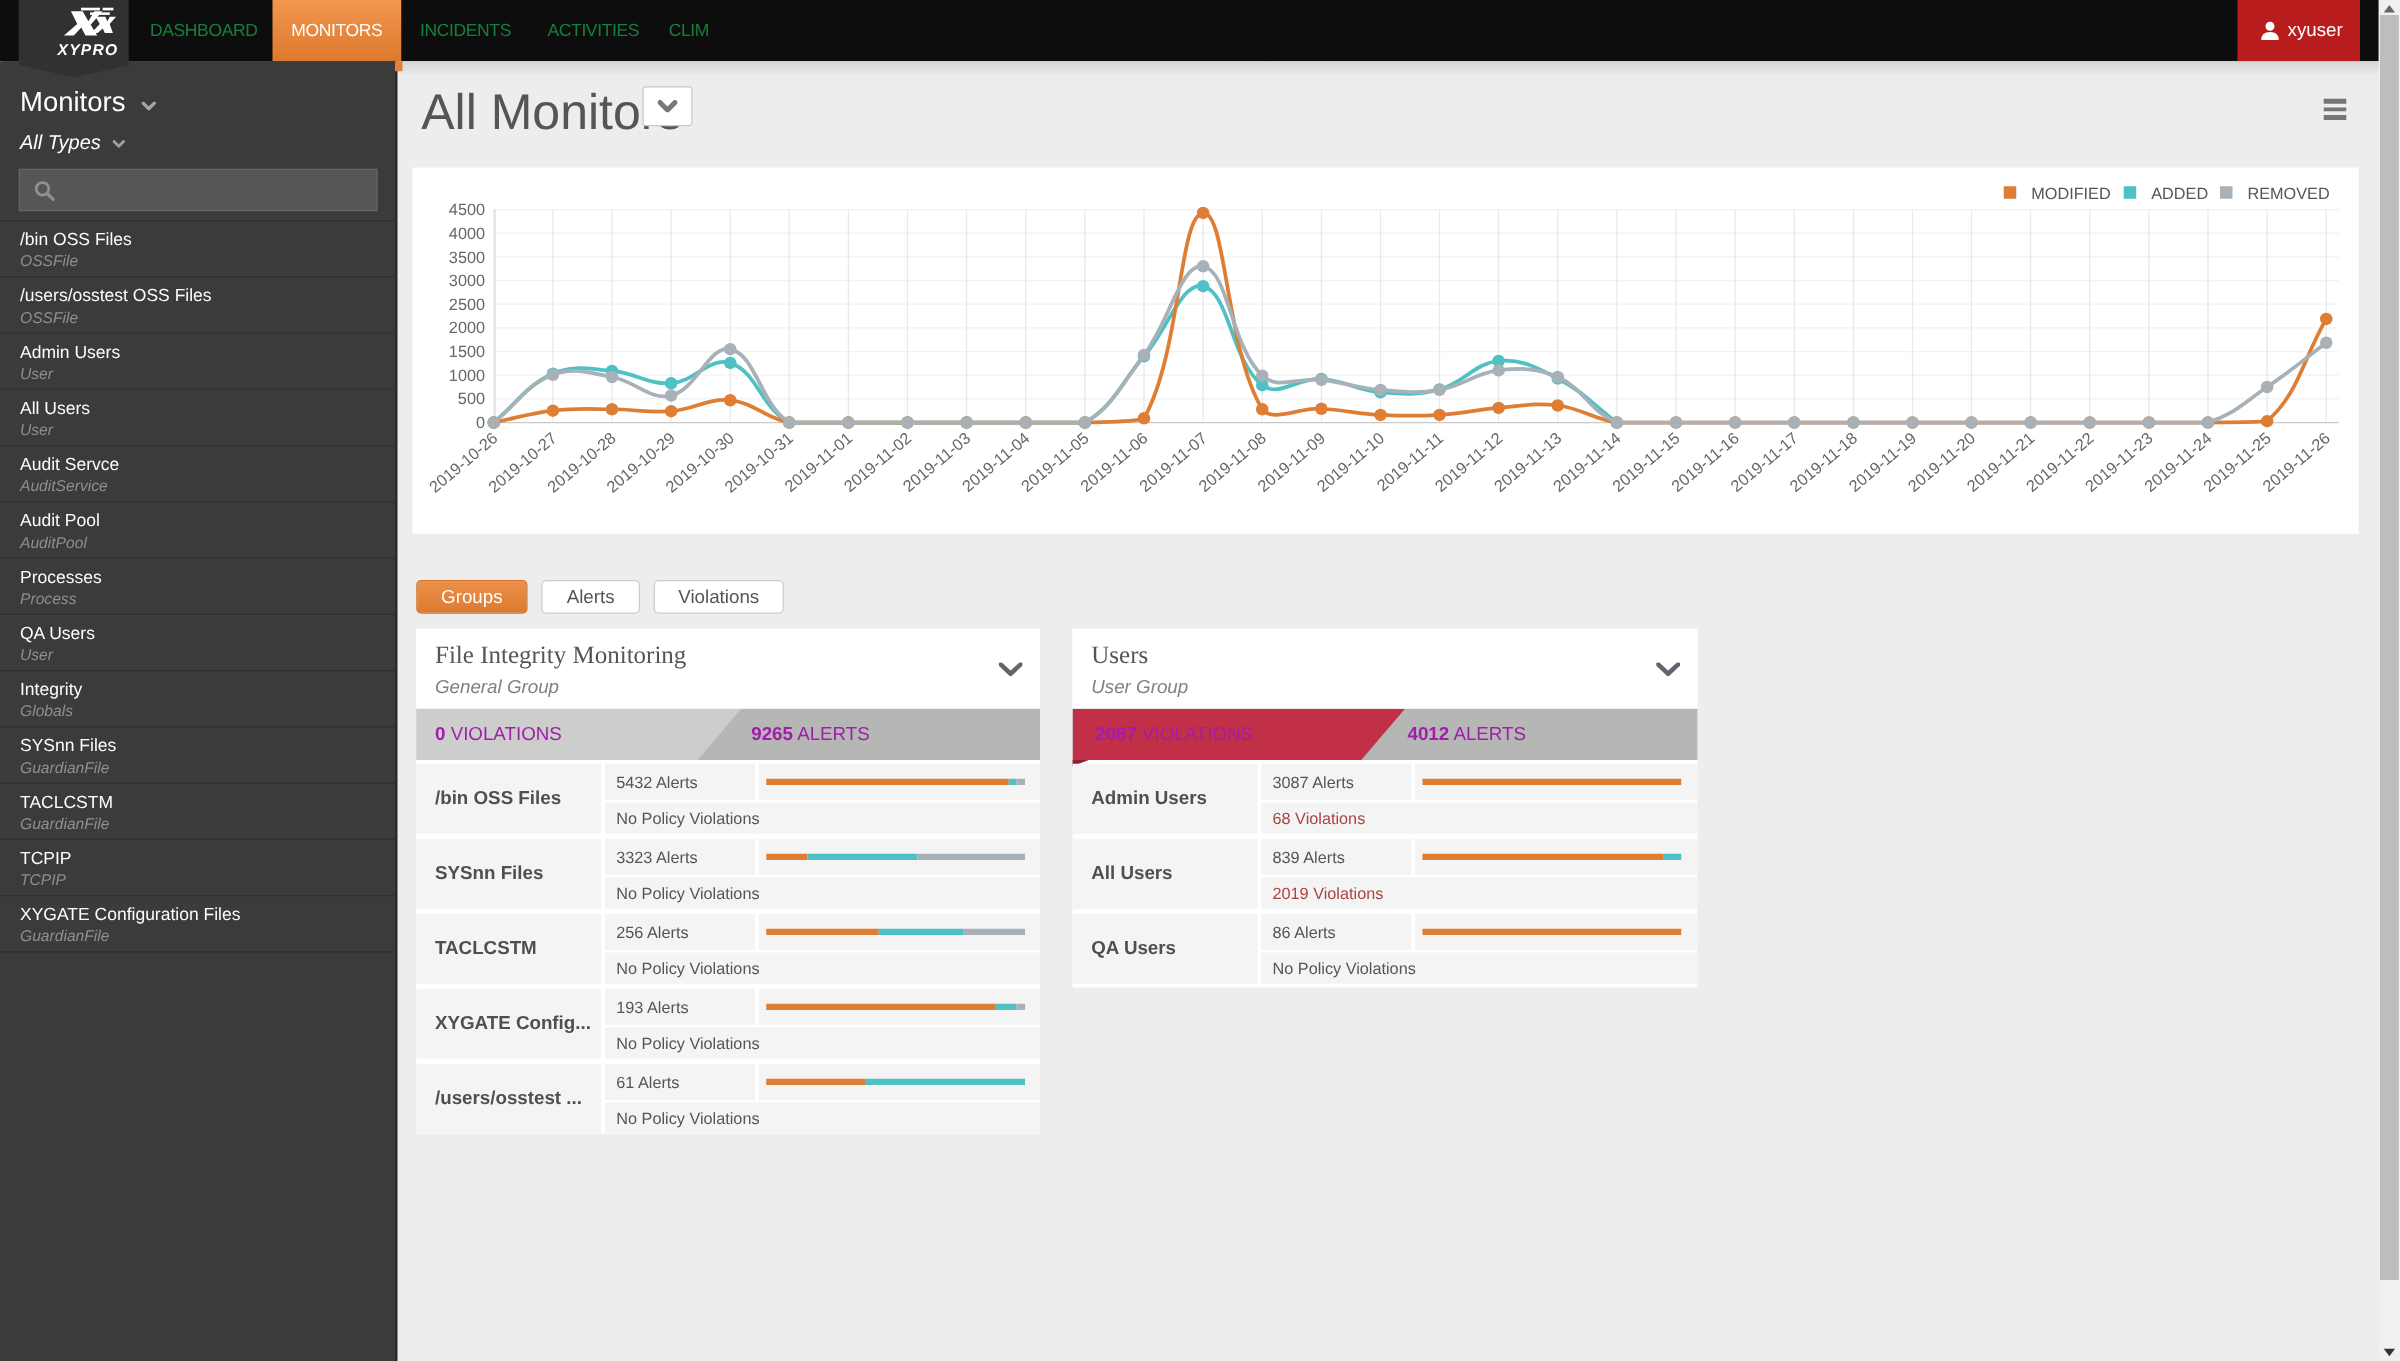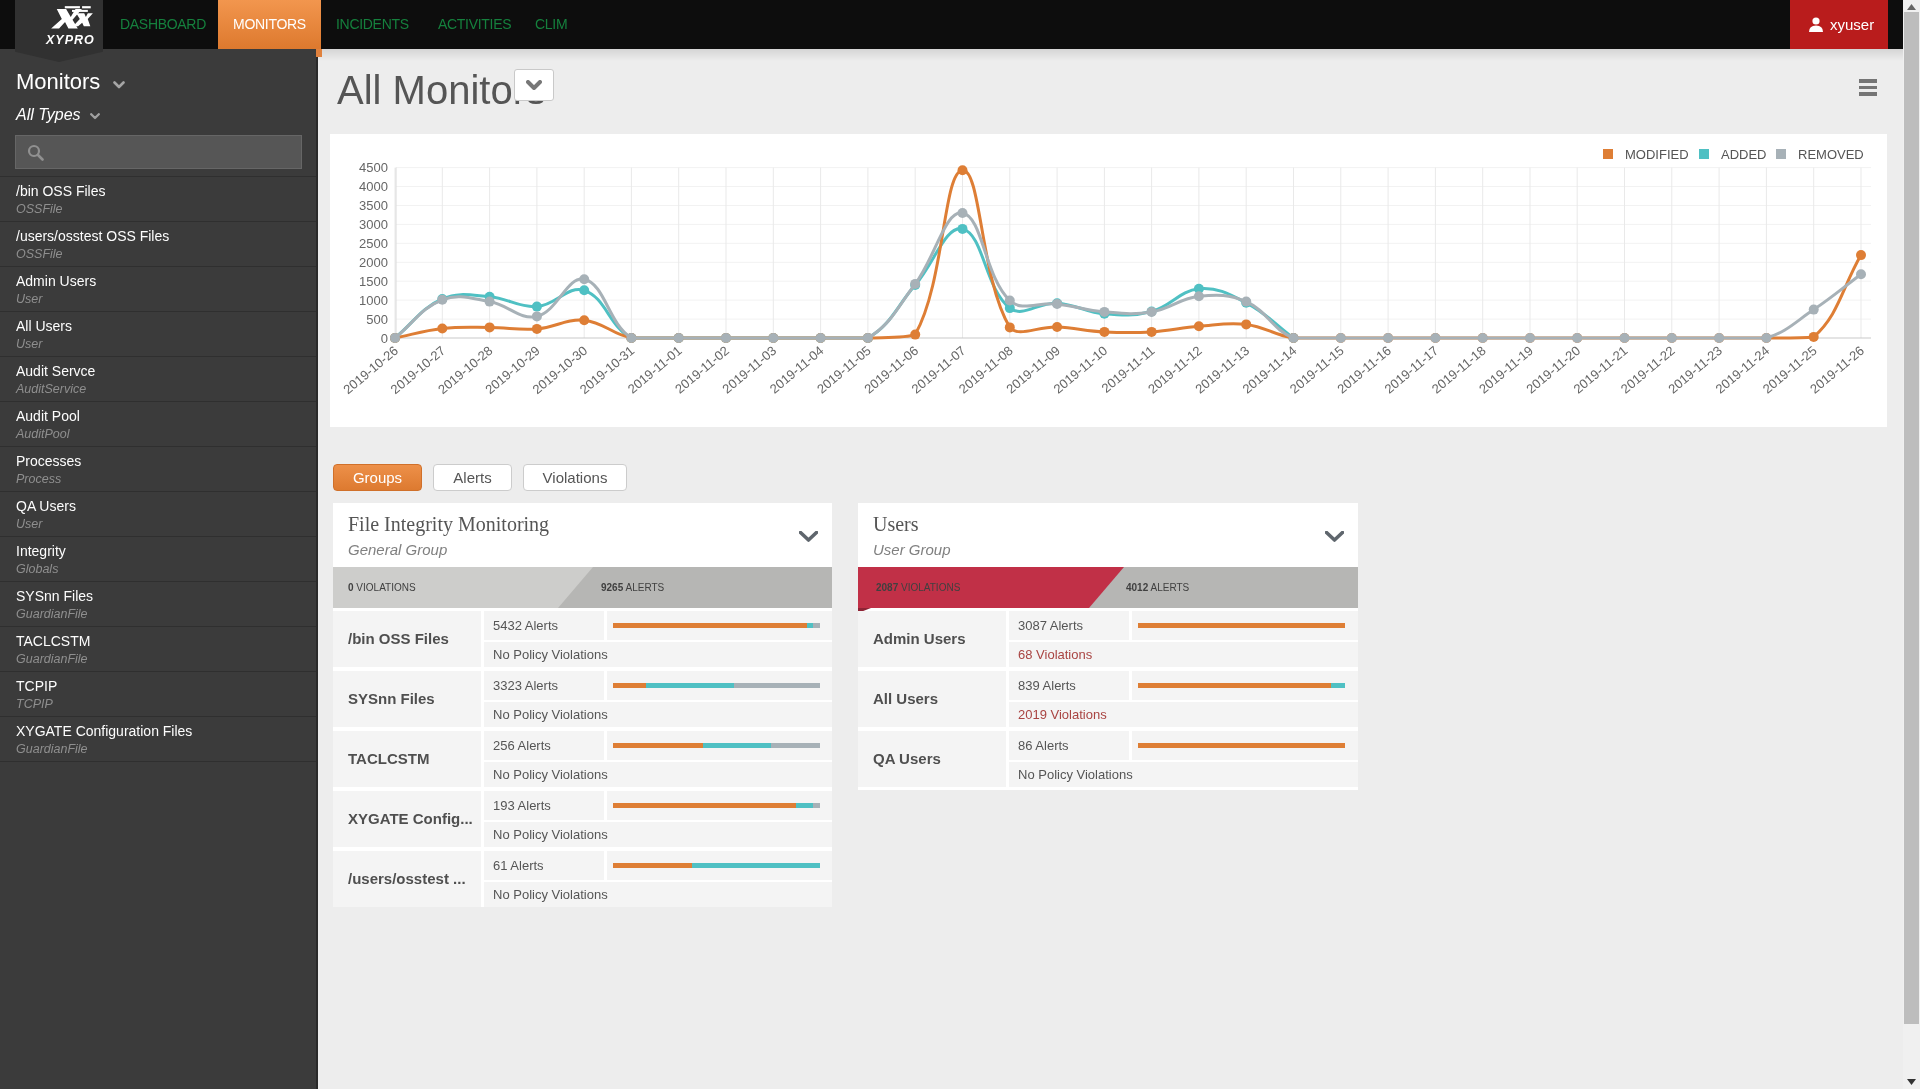--- a/index.html
+++ b/index.html
@@ -36,21 +36,21 @@
   border-radius:4px; }
 .tab.active { background:linear-gradient(#ed9049,#dd7a30); color:#fff; border:1px solid #d0702a; }
 .tab.idle { background:#fff; color:#555; border:1px solid #ccc; }
 
 .card { position:absolute; top:454px; background:#fff; }
 .chead { position:absolute; left:0; top:0; right:0; height:64px; background:#fff; }
 .ctitle { position:absolute; left:15px; top:10px; font-size:20px; color:#555;font-family:Liberation Serif, serif; }
 .csub { position:absolute; left:15px; top:38px; font-size:15px; font-style:italic; color:#808080; }
 .cchev { position:absolute; right:14px; top:26px; }
 .viobar { position:absolute; left:0; top:64px; right:0; height:41px; }
-.viotxt { position:absolute; top:0; height:58px; line-height:41px; color:#404040; font-size:10px; }
+.viotxt { position:absolute; top:0; height:58px; line-height:41px; color:#a21caf; font-size:15px; }
 .rows { position:absolute; left:0; top:108px; right:0; }
 .row { position:relative; height:56px; margin-bottom:4px; }
 .cname { position:absolute; left:0; top:0; width:148px; height:56px; background:#f4f4f4;
   font-size:15px; font-weight:bold; color:#4f4f4f; line-height:56px; padding-left:15px; white-space:nowrap; overflow:hidden; }
 .calerts { position:absolute; left:151px; top:0; width:120px; height:29px; background:#f4f4f4;
   font-size:13px; color:#555; line-height:29px; padding-left:9px; }
 .cbar { position:absolute; left:274px; top:0; right:0; height:29px; background:#f4f4f4; }
 .barwrap { position:absolute; left:6px; top:12px; height:5px; }
 .vio { position:absolute; left:151px; top:31px; right:0; height:25px; background:#f4f4f4;
   font-size:13px; color:#555; line-height:25px; padding-left:9px; }

